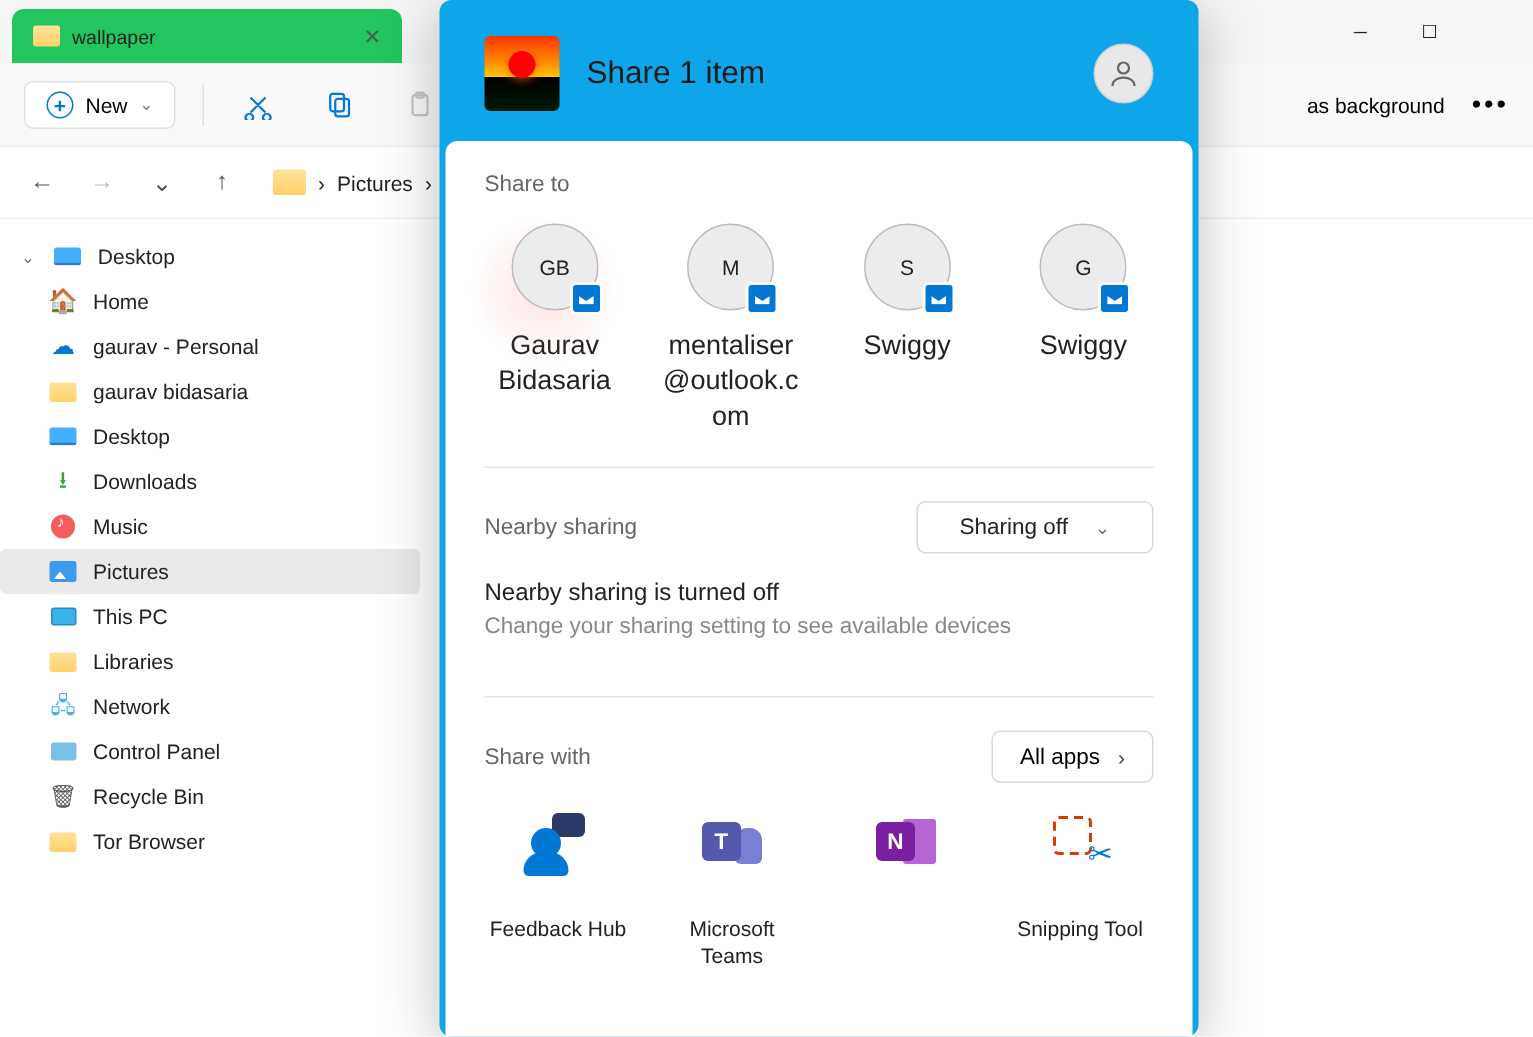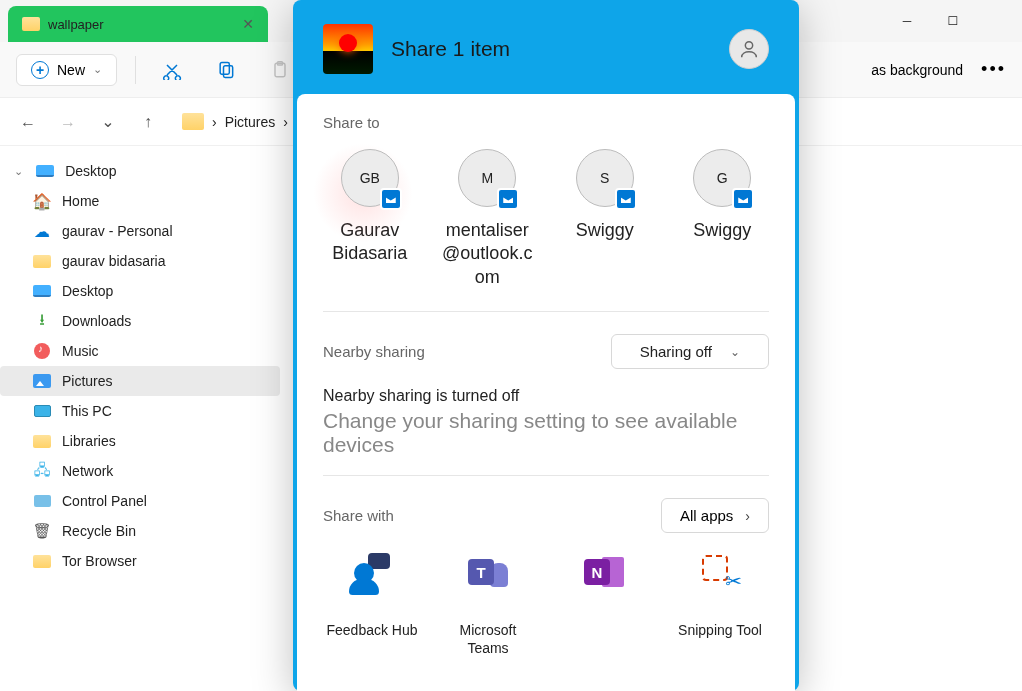--- a/index.html
+++ b/index.html
@@ -66,21 +66,21 @@
 .contact { display: flex; flex-direction: column; align-items: center; width: 100px; text-align: center; position: relative; }
 .contact.first::before { content:""; position:absolute; left:-10px; top:-6px; width: 100px; height: 100px; background: radial-gradient(circle, rgba(255,120,120,0.22), transparent 70%); border-radius: 50%; z-index: 0; }
 .contact-circle { width: 58px; height: 58px; border-radius: 50%; background: #ececec; border: 1.5px solid #bcbcbc; display: flex; align-items: center; justify-content: center; font-size: 14px; color: #222; position: relative; z-index: 1; }
 .contact-badge { position: absolute; right: -4px; bottom: -4px; width: 22px; height: 22px; background: #0078d4; border-radius: 4px; border: 2px solid #fff; display:flex; align-items:center; justify-content:center; }
 .contact-badge::after { content:""; width:10px; height:8px; background:#fff; clip-path: polygon(0 100%, 0 30%, 50% 70%, 100% 30%, 100% 100%); }
 .contact-name { font-size: 18px; color: #222; margin-top: 12px; line-height: 1.3; }
 .hr { height: 1px; background: #e6e6e6; margin: 8px 0 22px; }
 .row-between { display: flex; align-items: center; justify-content: space-between; margin-bottom: 16px; }
 .dropdown { border: 1px solid #d8d8d8; border-radius: 6px; padding: 8px 28px; font-size: 15px; color: #222; background: #fff; display: flex; align-items: center; gap: 18px; }
 .nearby-status { font-size: 16px; color: #222; margin-bottom: 4px; }
-.nearby-sub { font-size: 21px; color: #888; margin-bottom: 18px; }
+.nearby-sub { font-size: 15px; color: #888; margin-bottom: 38px; }
 .allapps-btn { border: 1px solid #d8d8d8; border-radius: 6px; padding: 8px 18px; font-size: 15px; background: #fff; display: flex; align-items: center; gap: 12px; }
 .apps { display: flex; gap: 18px; margin-top: 12px; }
 .app { display: flex; flex-direction: column; align-items: center; width: 108px; text-align: center; }
 .app-icon { width: 48px; height: 48px; display: flex; align-items: center; justify-content: center; margin-bottom: 8px; position: relative; }
 .app-name { font-size: 14px; color: #222; line-height: 1.3; margin-top: 16px; }
 
 
 .fb-icon { position: relative; }
 .fb-icon .head { width: 20px; height: 20px; background: #0078d4; border-radius: 50%; position: absolute; left: 6px; top: 14px; }
 .fb-icon .body { width: 30px; height: 16px; background: #0078d4; border-radius: 14px 14px 4px 4px; position: absolute; left: 1px; top: 30px; }

